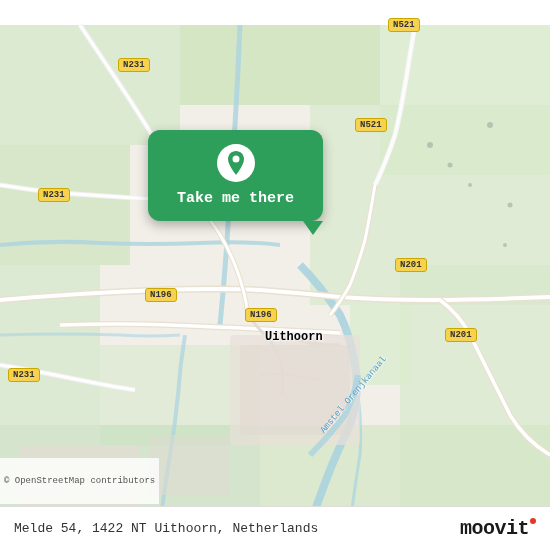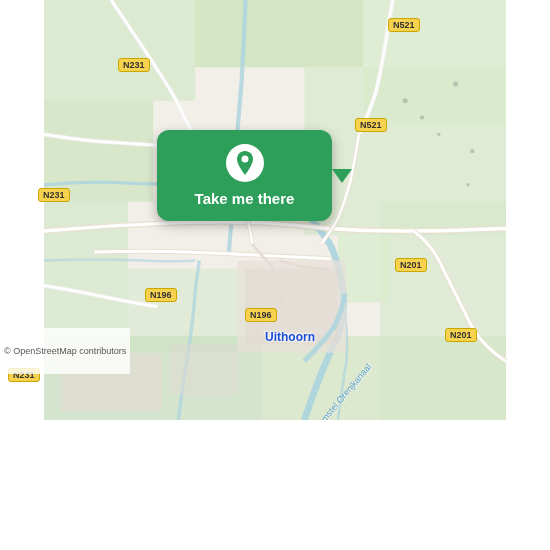--- a/index.html
+++ b/index.html
@@ -6,23 +6,24 @@
     body {
       width: 550px;
       height: 550px;
       overflow: hidden;
       font-family: Arial, sans-serif;
       position: relative;
     }
 
     #map-container {
       width: 550px;
-      height: 420px;
+      height: 550px;
       position: relative;
       overflow: hidden;
+      font-family: Liberation Mono, monospace;
     }
 
     
     #map-svg {
       position: absolute;
       top: 0; left: 0;
       width: 100%;
       height: 100%;
     }
 
@@ -81,23 +82,22 @@
       z-index: 9;
     }
 
     
     #popup {
       position: absolute;
       top: 130px;
       left: 148px;
       z-index: 20;
       display: flex;
-      flex-direction: row;
-      align-items: center;
-      margin-left: 9px;
+      flex-direction: column;
+      align-items: flex-end;
     }
 
     #popup-bubble {
       background: #2e9e5b;
       border-radius: 12px;
       padding: 14px 18px 14px 18px;
       display: flex;
       flex-direction: column;
       align-items: center;
       box-shadow: 0 4px 12px rgba(0,0,0,0.3);
@@ -140,21 +140,21 @@
       font-weight: bold;
       padding: 1px 4px;
       color: #333;
       z-index: 5;
     }
 
     .city-label {
       position: absolute;
       font-size: 12px;
       font-weight: bold;
-      color: #1d4ed8;
+      color: #000000;
       z-index: 5;
       text-shadow: 1px 1px 2px white, -1px -1px 2px white;
     }
   </style>
 </head>
 <body>
 
 <div id="map-container">
 
   <svg id="map-svg" viewBox="0 0 550 500" xmlns="http://www.w3.org/2000/svg">
@@ -254,14 +254,22 @@
       </div>
       <span id="popup-label">Take me there</span>
     </div>
     <div id="popup-tail"></div>
   </div>
 
   <div id="osm-attribution">
     <span>© OpenStreetMap contributors</span>
   </div>
 
+  <div id="bottom-bar">
+    <span id="address-text">Melde 54, 1422 NT Uithoorn, Netherlands</span>
+    <div id="moovit-logo">
+      <span id="moovit-logo-text">
+        moovit<span id="moovit-dot"></span>
+      </span>
+    </div>
+  </div>
 
 </div>
 
 </body></html>

